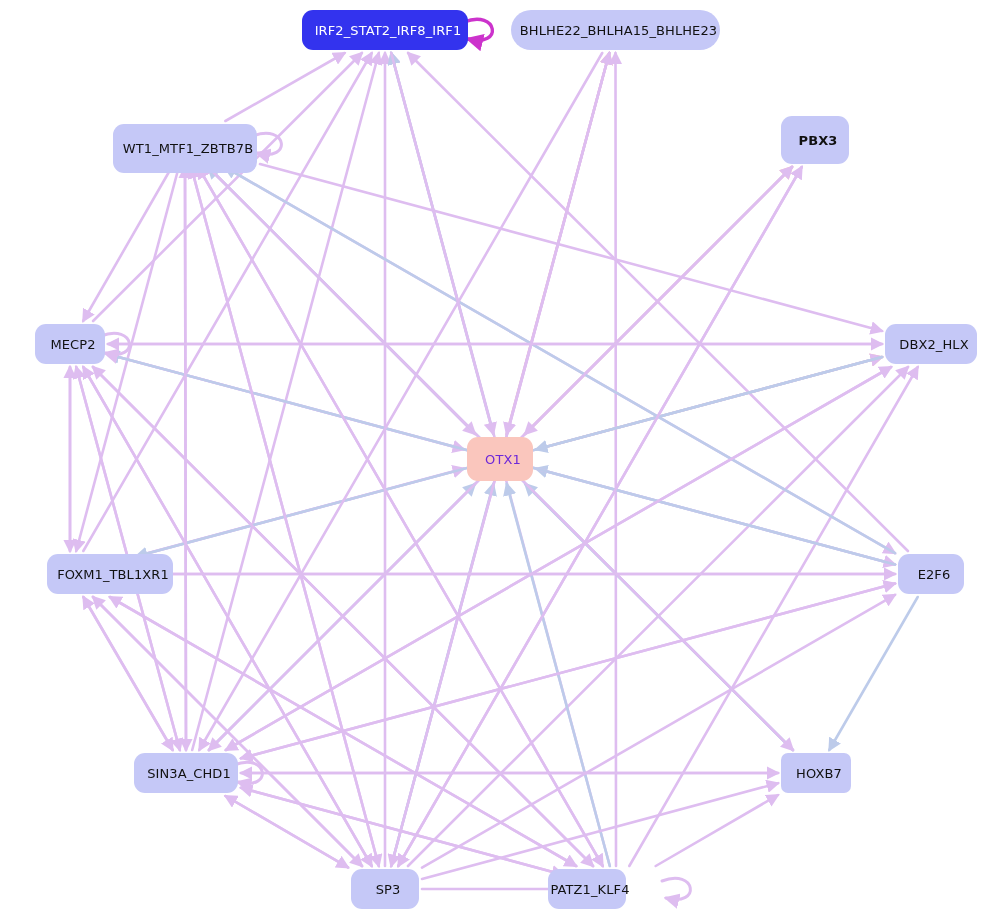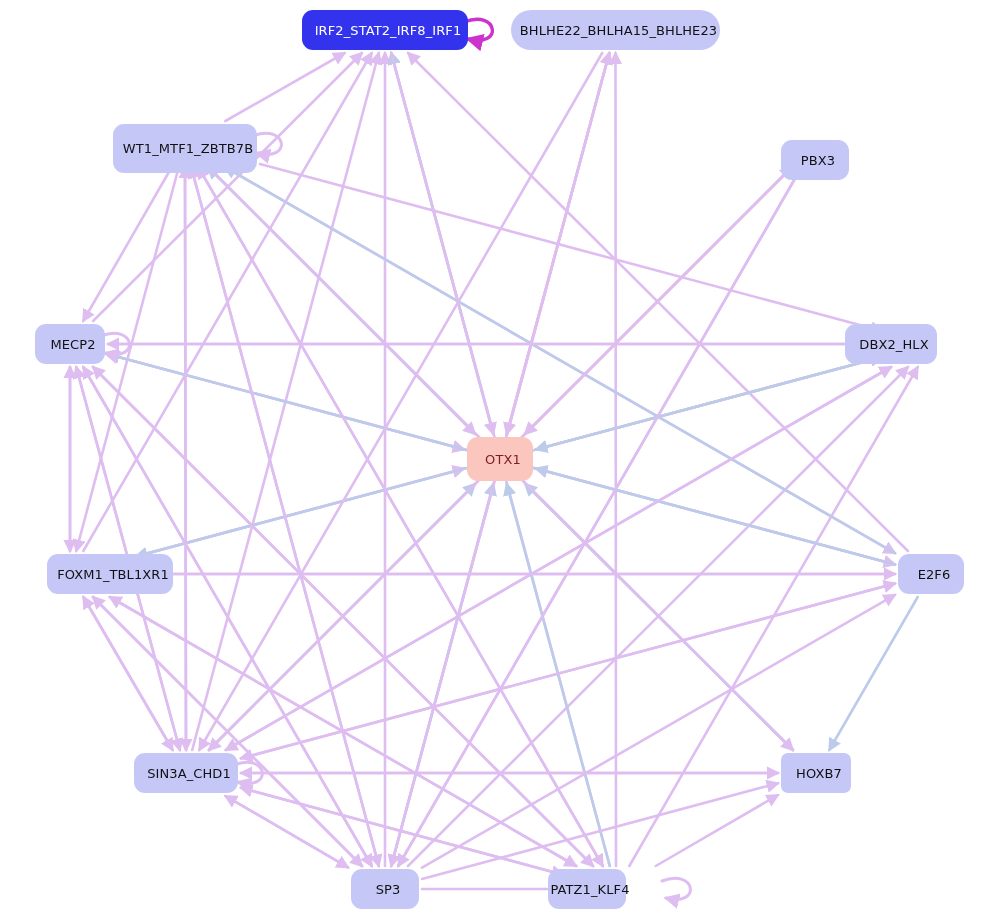--- a/index.html
+++ b/index.html
@@ -6,21 +6,21 @@
   body{width:981px;height:919px;overflow:hidden;
        font-family:"DejaVu Sans","Liberation Sans",sans-serif;}
   #graph-root{position:relative;width:981px;height:919px;background:#fff;}
   #edge-layer{position:absolute;left:0;top:0;width:981px;height:919px;}
   .node{position:absolute;box-sizing:border-box;
         display:flex;align-items:center;justify-content:center;
         border-radius:11px;background:#c5c8f7;color:#111111;
         font-size:13px;line-height:1;white-space:nowrap;
         letter-spacing:0.1px;padding-left:6px;}
   .node.highlight{background:#3333ee;color:#ffffff;}
-  .node.target{background:#fac6bd;color:#7f1d1d;}
+  .node.target{background:#fac6bd;color:#6d28d9;}
   .node-label{pointer-events:none;}
 </style>
 </head>
 <body>
 
 <div id="graph-root">
   <svg id="edge-layer" viewBox="0 0 981 919" xmlns="http://www.w3.org/2000/svg">
       <defs>
         <marker id="arw-violet" markerWidth="5.2" markerHeight="5.2" refX="4.4" refY="2.6" orient="auto" markerUnits="strokeWidth">
           <path d="M0,0 L5.2,2.6 L0,5.2 Z" fill="#debdf0"></path>
@@ -133,27 +133,27 @@
   <div id="node-layer">
       <div class="node highlight" style="left: 302px; top: 10px; width: 166px; height: 40px;">
         <span class="node-label">IRF2_STAT2_IRF8_IRF1</span>
       </div>
       <div class="node" style="left: 511px; top: 10px; width: 209px; height: 40px; border-radius: 20px;">
         <span class="node-label">BHLHE22_BHLHA15_BHLHE23</span>
       </div>
       <div class="node" style="left: 113px; top: 124px; width: 144px; height: 49px;">
         <span class="node-label">WT1_MTF1_ZBTB7B</span>
       </div>
-      <div class="node" style="left: 781px; top: 140px; width: 68px; height: 40px;">
+      <div class="node" style="left: 781px; top: 116px; width: 68px; height: 48px; font-weight: bold;">
         <span class="node-label">PBX3</span>
       </div>
       <div class="node" style="left: 35px; top: 324px; width: 70px; height: 40px;">
         <span class="node-label">MECP2</span>
       </div>
-      <div class="node" style="left: 845px; top: 324px; width: 92px; height: 40px;">
+      <div class="node" style="left: 885px; top: 324px; width: 92px; height: 40px;">
         <span class="node-label">DBX2_HLX</span>
       </div>
       <div class="node target" style="left: 467px; top: 437px; width: 66px; height: 44px;">
         <span class="node-label">OTX1</span>
       </div>
       <div class="node" style="left: 7px; top: 554px; width: 126px; height: 40px; margin-left: 40px;">
         <span class="node-label">FOXM1_TBL1XR1</span>
       </div>
       <div class="node" style="left: 898px; top: 554px; width: 66px; height: 40px;">
         <span class="node-label">E2F6</span>

